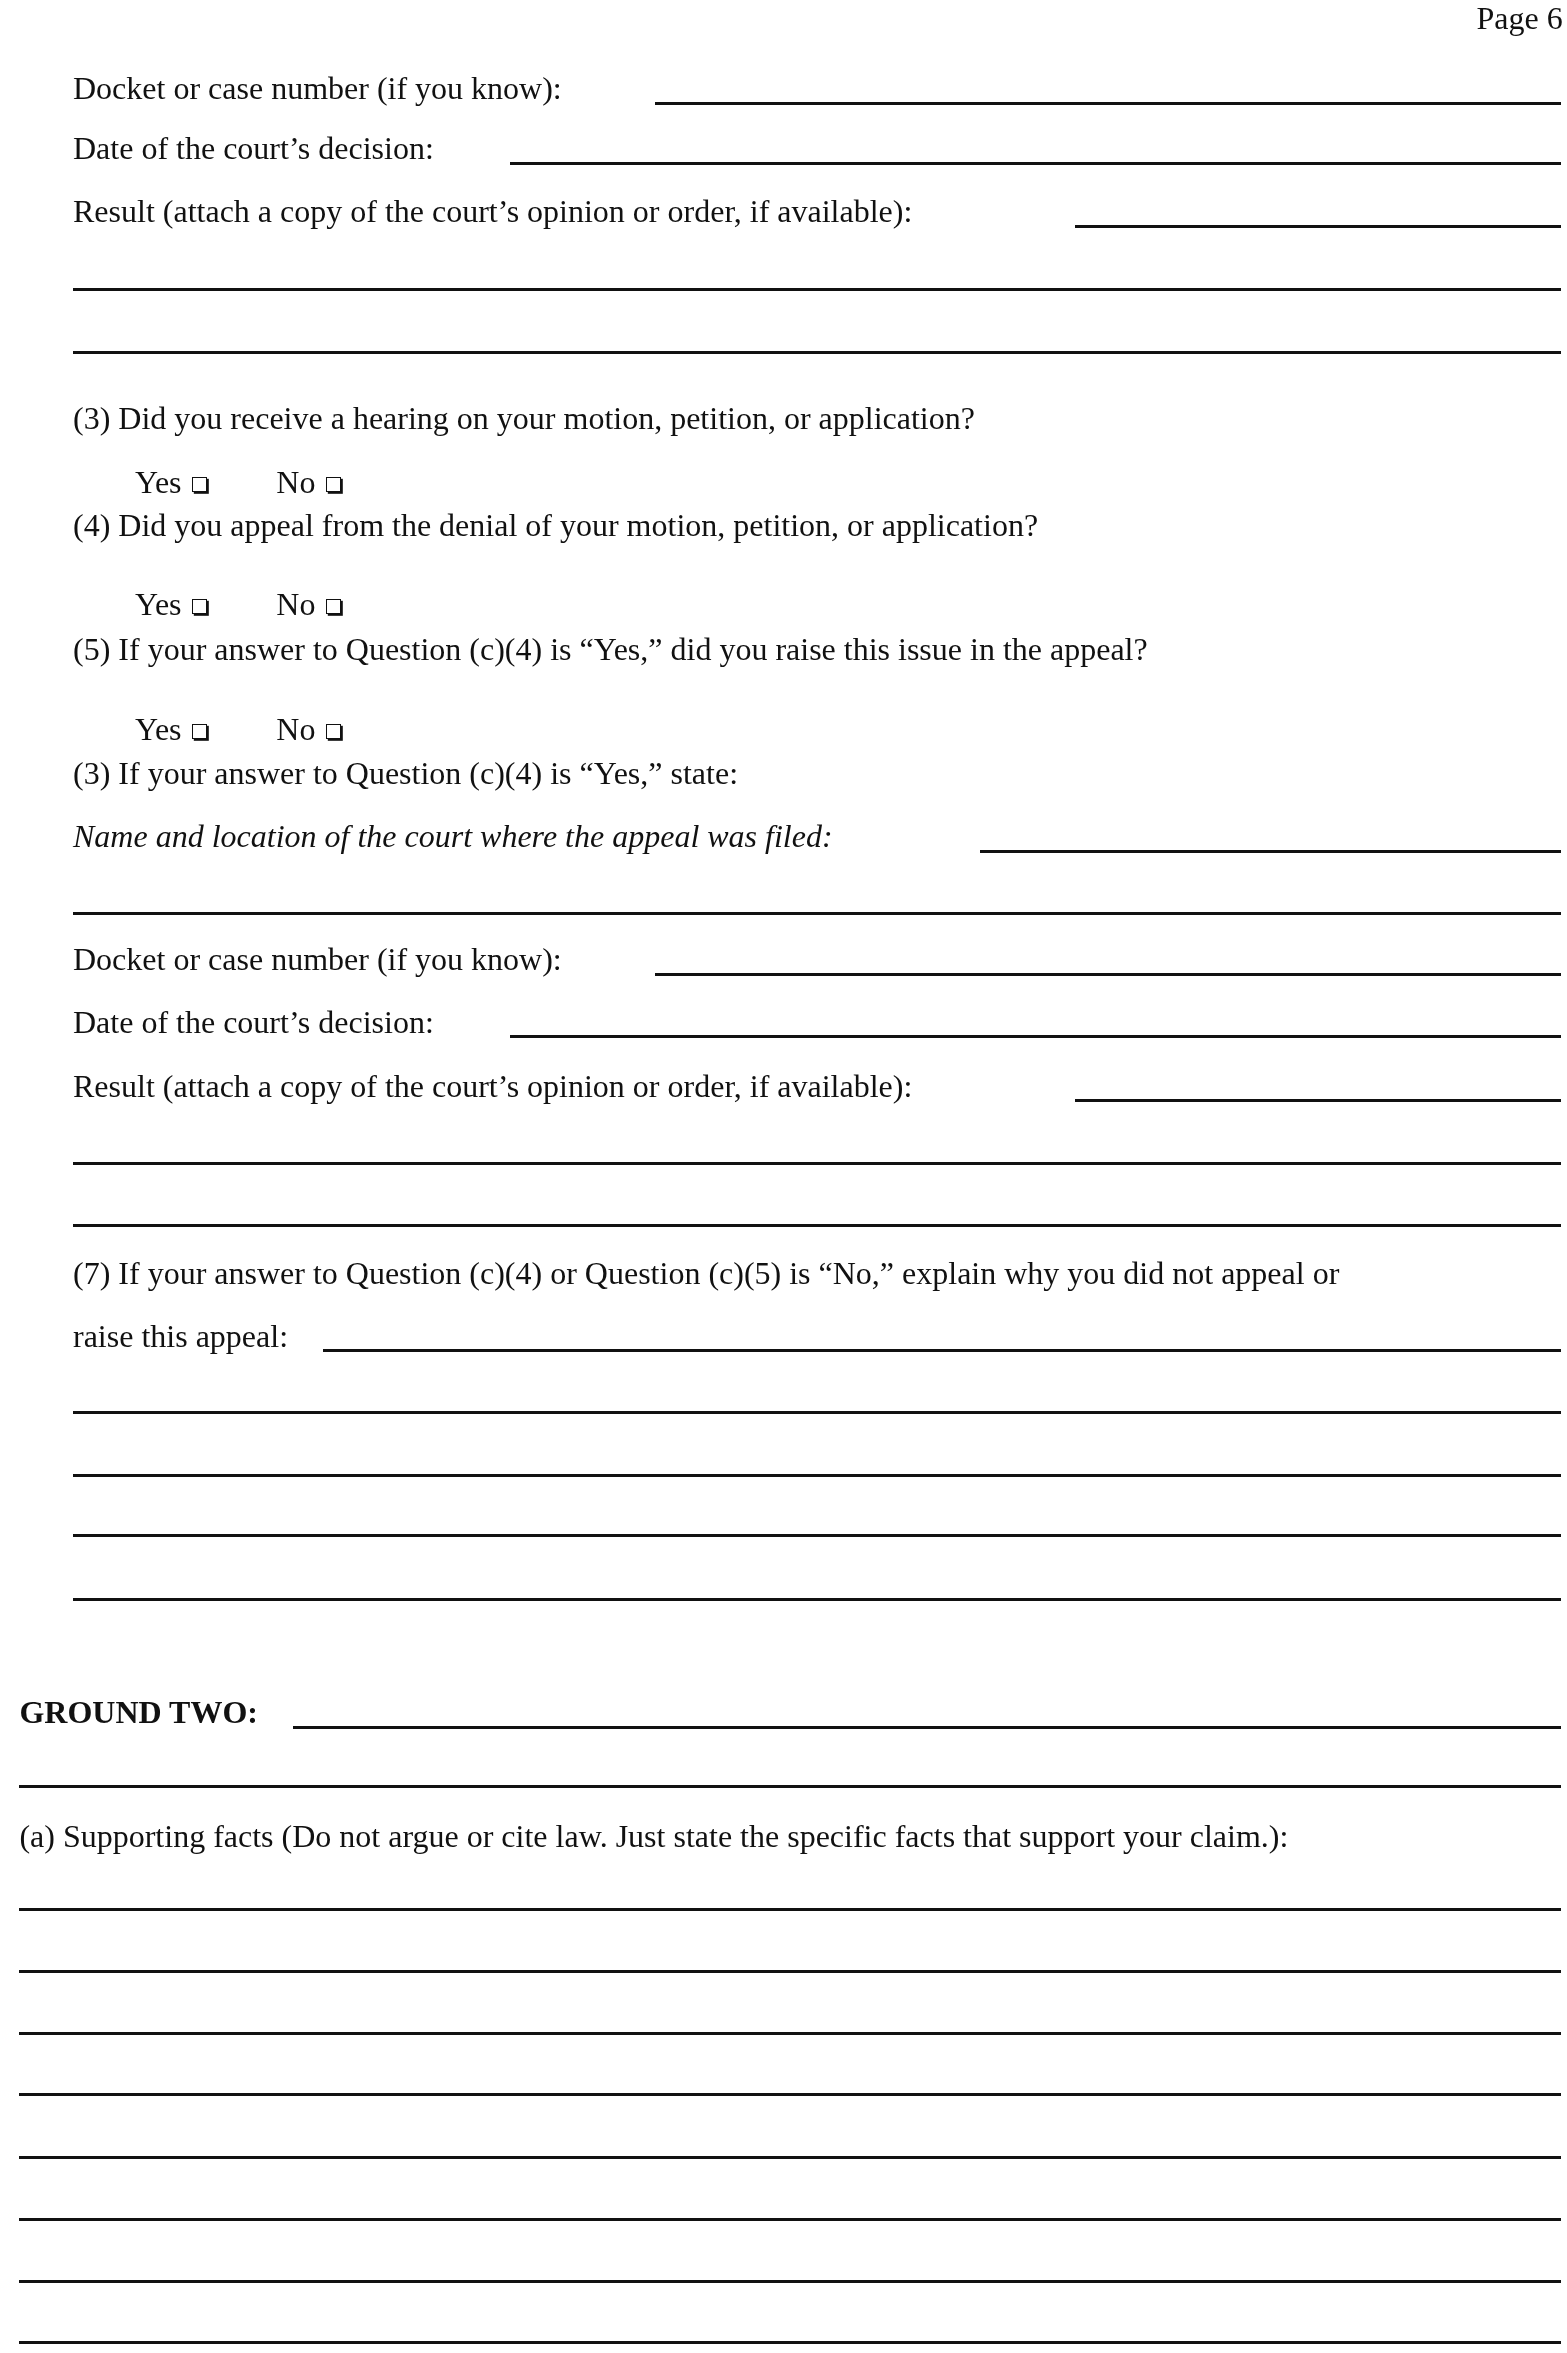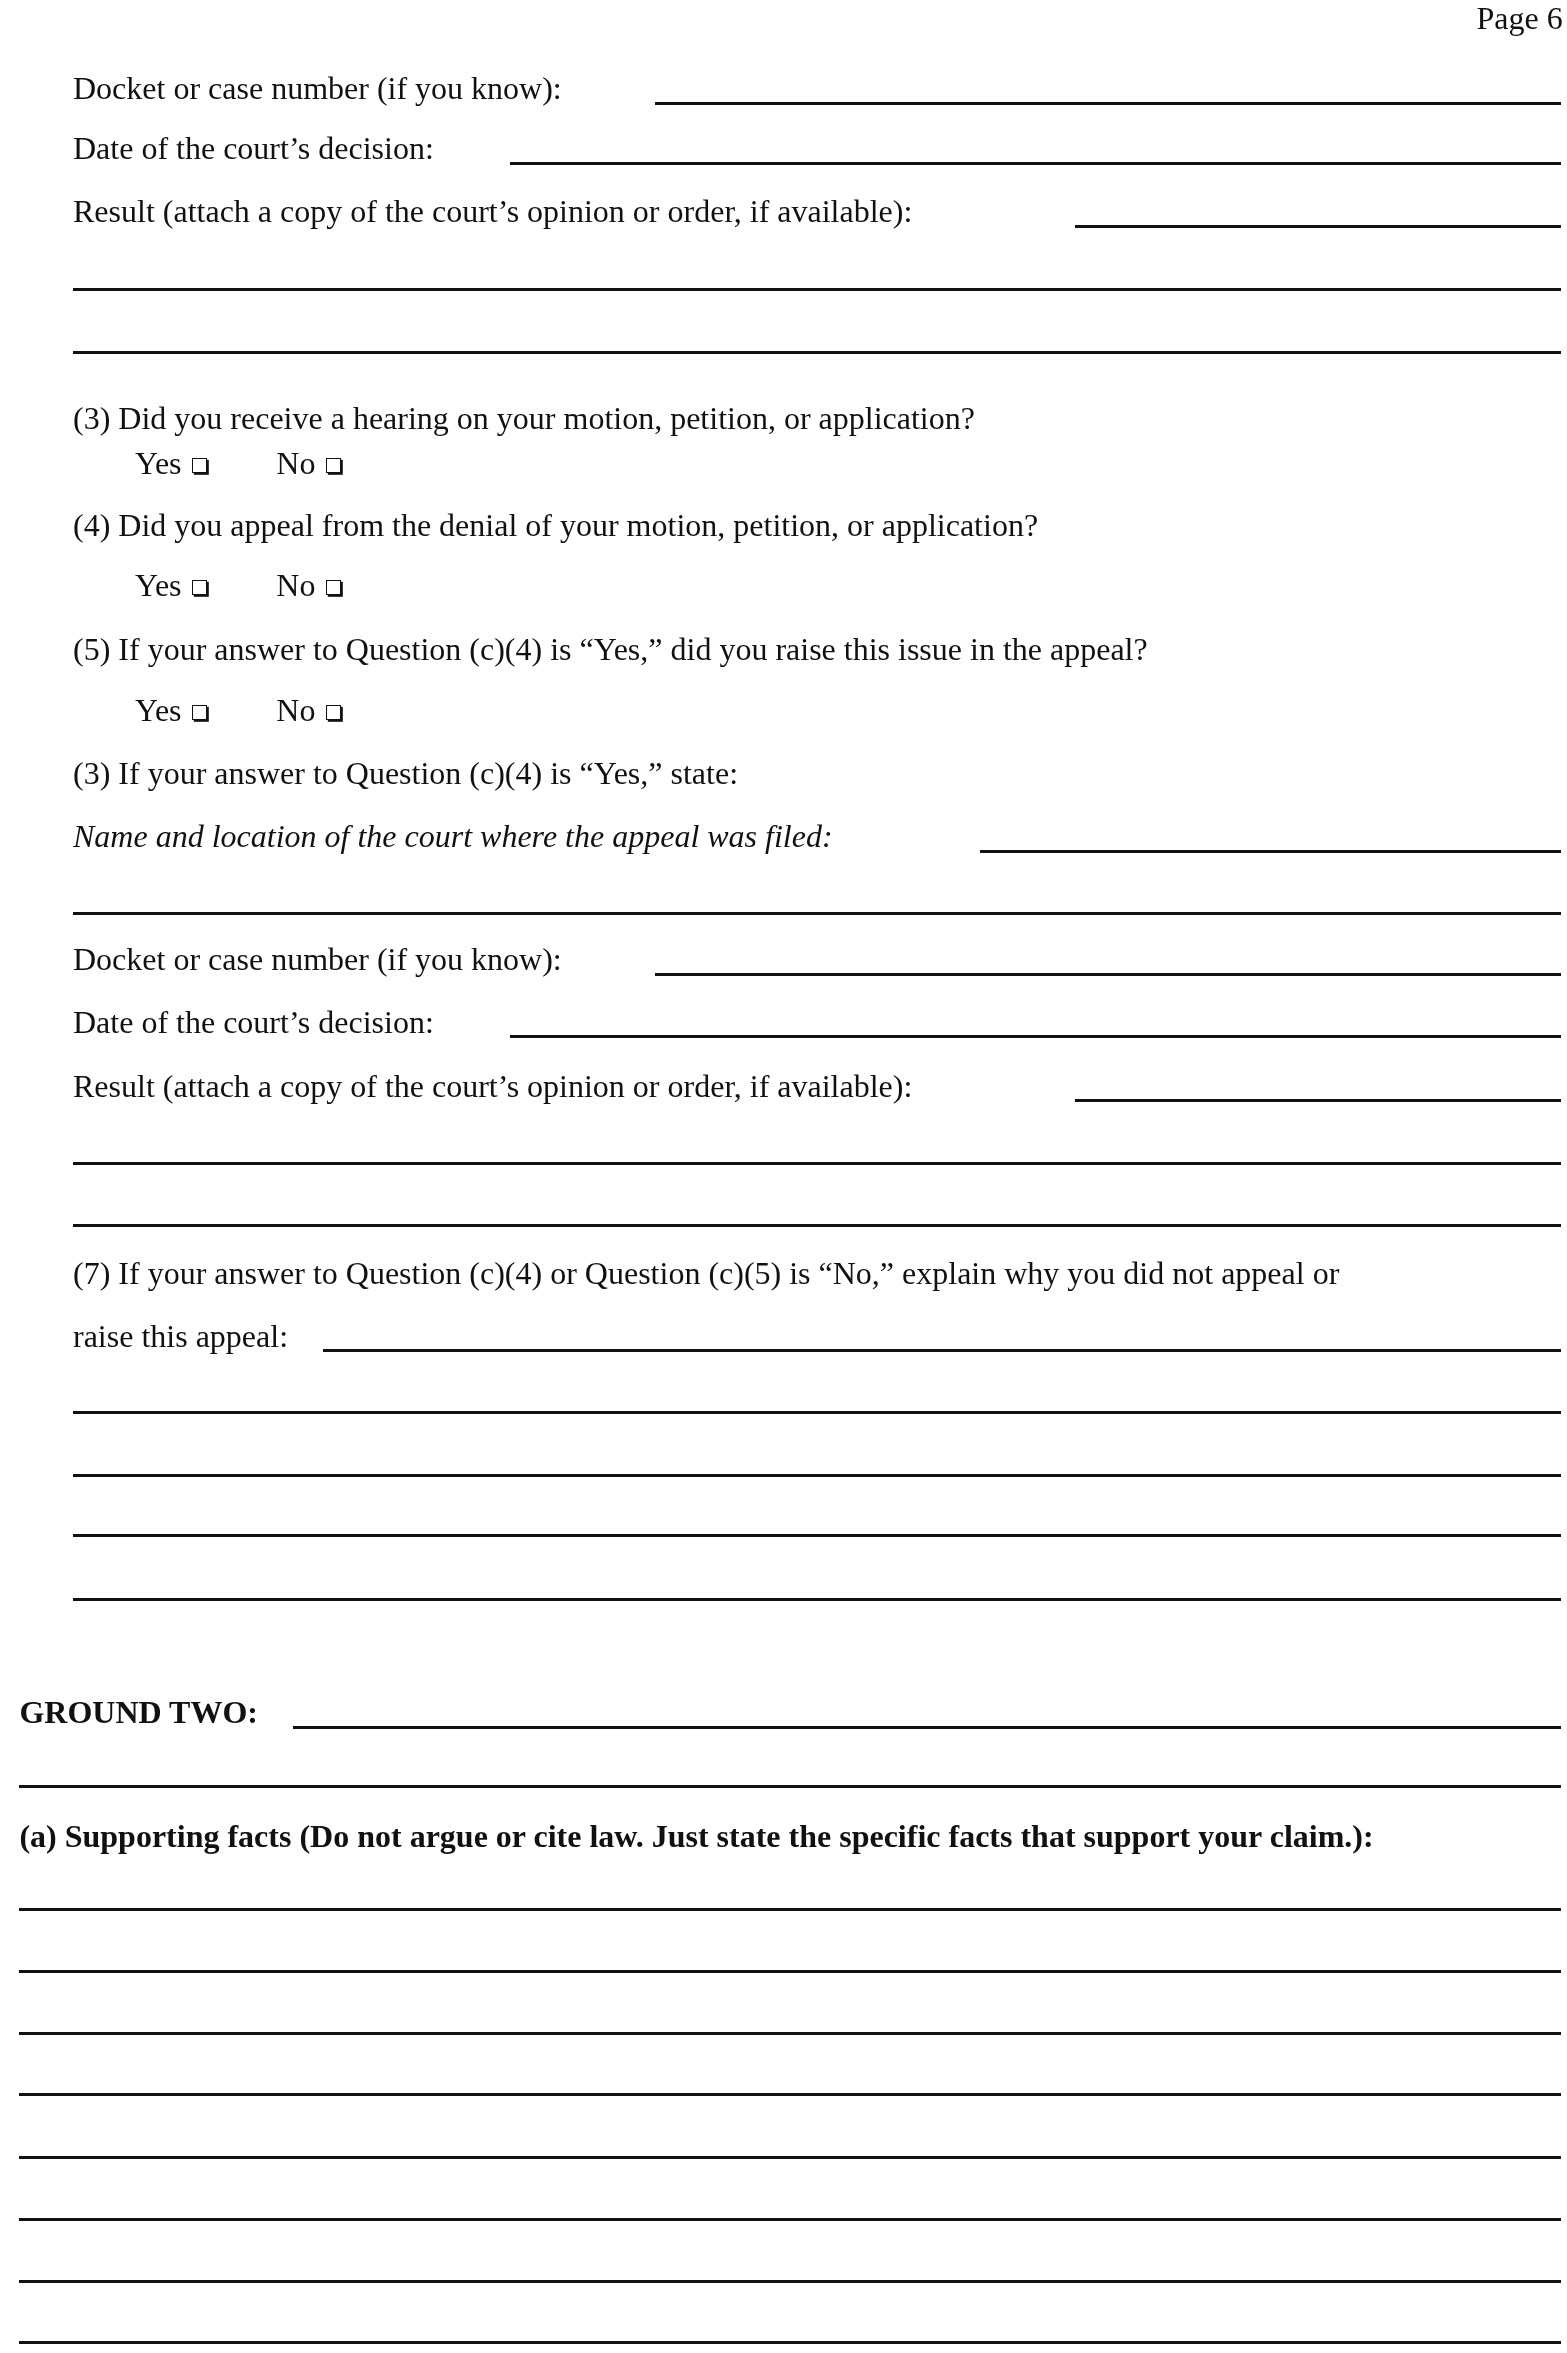--- a/index.html
+++ b/index.html
@@ -2,21 +2,21 @@
 <html style="font-size:14px"><head>
 <meta charset="utf-8">
 <style>
   html, body { margin: 0; padding: 0; background: #ffffff; }
   body { width: 1568px; height: 2354px; position: relative; overflow: hidden;
          font-family: "Liberation Serif", "DejaVu Serif", serif; color: #111; }
   .t { position: absolute; font-size: 32px; line-height: 1; white-space: nowrap; text-align: right; }
   .fill-line { position: absolute; height: 2.6px; background: #111; }
   .box { display: inline-block; width: 13.2px; height: 13.2px; border: 1.8px solid #111;
          box-shadow: 1.8px 1.8px 0 #111; vertical-align: 0.9px; margin-left: 10.6px; }
-  .yn { position: absolute; font-size: 32px; line-height: 1; white-space: nowrap; }
+  .yn { position: absolute; font-size: 32px; line-height: 1; white-space: nowrap; margin-top: 19px; }
   .yn .lbl { display: inline-block; }
   .yn .gap { display: inline-block; width: 53px; }
   .hdr { font-size: 32px; }
 </style>
 </head>
 <body>
 
 <div class="t" style="right:5.3px; top:1.8px;">Page 6</div>
 
 <div class="t" style="left:73px; top:72px;">Docket or case number (if you know):</div>
@@ -73,21 +73,21 @@
 <div class="fill-line" style="left:323px; right:7px; top:1349px;"></div>
 <div class="fill-line" style="left:73px; right:7px; top:1411px;"></div>
 <div class="fill-line" style="left:73px; right:7px; top:1474px;"></div>
 <div class="fill-line" style="left:73px; right:7px; top:1534px;"></div>
 <div class="fill-line" style="left:73px; right:7px; top:1598px;"></div>
 
 <div class="t hdr" style="left:19.4px; top:1696px;font-weight:bold;">GROUND TWO:</div>
 <div class="fill-line" style="left:293px; right:7px; top:1726px;"></div>
 <div class="fill-line" style="left:19.4px; right:7px; top:1785px;"></div>
 
-<div class="t" style="left:19.4px; top:1820px;font-weight:bold;">(a)  Supporting facts (Do not argue or cite law.  Just state the specific facts that support your claim.):</div>
+<div class="t" style="left:19.4px; top:1820px;">(a)  Supporting facts (Do not argue or cite law.  Just state the specific facts that support your claim.):</div>
 <div class="fill-line" style="left:19.4px; right:7px; top:1908px;"></div>
 <div class="fill-line" style="left:19.4px; right:7px; top:1970px;"></div>
 <div class="fill-line" style="left:19.4px; right:7px; top:2032px;"></div>
 <div class="fill-line" style="left:19.4px; right:7px; top:2093px;"></div>
 <div class="fill-line" style="left:19.4px; right:7px; top:2156px;"></div>
 <div class="fill-line" style="left:19.4px; right:7px; top:2218px;"></div>
 <div class="fill-line" style="left:19.4px; right:7px; top:2280px;"></div>
 <div class="fill-line" style="left:19.4px; right:7px; top:2341px;"></div>
 
 

